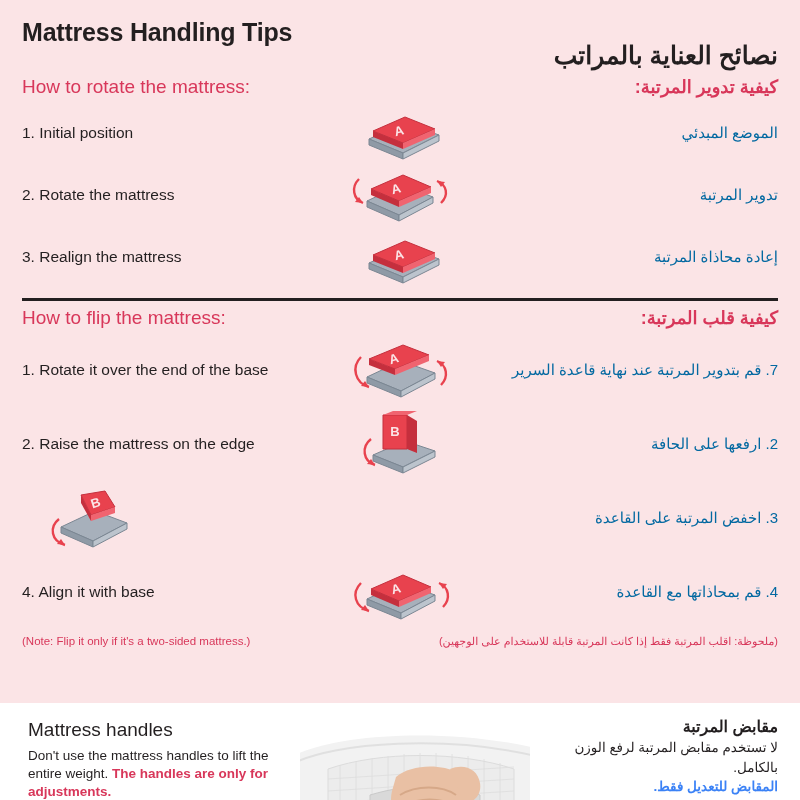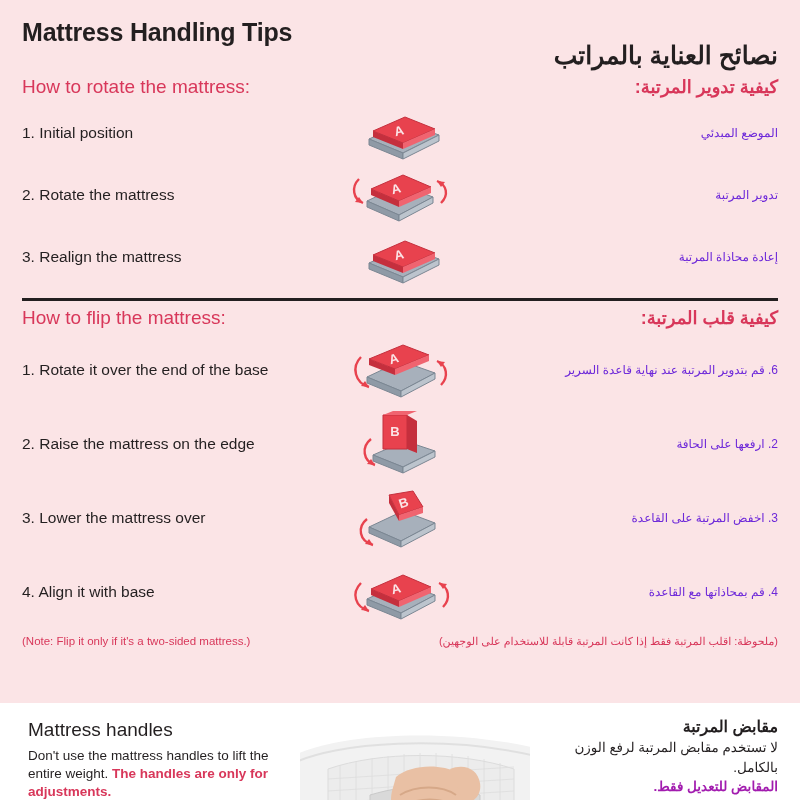--- a/index.html
+++ b/index.html
@@ -37,21 +37,21 @@
     height:62px;
   }
   .step.tall { height:74px;gap:45px; }
   .step-en {
     width:300px; font-size:15.5px; color:#231f20;
   }
   .step-ic {
     width:140px; display:flex; justify-content:center; align-items:center;
   }
   .step-ar {
-    width:300px; text-align:right; direction:rtl; font-size:12px; color:#6d28d9;
+    width:300px; text-align:right; direction:rtl; font-size:15px; color:#0369a1;
   }
 
   .divider {
     height:3px; background:#231f20; margin:10px 0 6px 0;
   }
 
   .note-row { display:flex; justify-content:space-between; align-items:flex-start; margin-top:6px; }
   .note-en { font-size:11.5px; color:#d8375a; }
   .note-ar { font-size:11px; color:#d8375a; direction:rtl; }
 
@@ -66,21 +66,21 @@
   .bl-text b { color:#d8375a; font-weight:bold; }
 
   .bottom-mid {
     width:230px; height:145px; position:relative; overflow:hidden;
   }
   .bottom-right {
     flex:1; padding:14px 22px 0 0; text-align:right; direction:rtl;
   }
   .br-title { font-size:16px; font-weight:bold; color:#231f20; margin-bottom:2px; }
   .br-text { font-size:13.5px; color:#231f20; line-height:1.45; }
-  .br-text b { color:#a21caf; font-weight:bold; }
+  .br-text b { color:#3b82f6; font-weight:bold; }
 
   svg { display:block; }
 </style>
 </head>
 <body>
 
 <div class="page">
 
   <div class="panel">
 
@@ -173,21 +173,21 @@
             <polygon points="24,20 58,6 84,16 50,30" fill="#e8424e" stroke="#c52f3d" stroke-width="1"></polygon>
             <polygon points="24,20 24,26 50,36 50,30" fill="#c52f3d"></polygon>
             <polygon points="50,30 50,36 84,22 84,16" fill="#f06470"></polygon>
             <text x="50" y="24" font-family="Liberation Sans, sans-serif" font-size="13" font-weight="bold" fill="#fbe4e6" text-anchor="middle" transform="rotate(-16 50 24)">A</text>
             <path d="M16,18 C6,28 10,44 24,48" stroke="#e8424e" stroke-width="2.4" fill="none"></path>
             <polygon points="24,48 16,47 20,42" fill="#e8424e"></polygon>
             <path d="M96,46 C104,38 102,26 92,22" stroke="#e8424e" stroke-width="2.4" fill="none"></path>
             <polygon points="92,22 100,23 96,28" fill="#e8424e"></polygon>
           </svg>
         </div>
-        <div class="step-ar">6. قم بتدوير المرتبة عند نهاية قاعدة السرير</div>
+        <div class="step-ar">7. قم بتدوير المرتبة عند نهاية قاعدة السرير</div>
       </div>
 
       <div class="step tall">
         <div class="step-en">2. Raise the mattress on the edge</div>
         <div class="step-ic">
           <svg width="110" height="70" viewBox="0 0 110 70">
             <polygon points="28,46 60,32 90,42 58,58" fill="#a7b0bb" stroke="#7b8793" stroke-width="1"></polygon>
             <polygon points="28,46 28,52 58,64 58,58" fill="#8f9aa6" stroke="#7b8793" stroke-width="1"></polygon>
             <polygon points="58,58 58,64 90,48 90,42" fill="#bcc4cd" stroke="#7b8793" stroke-width="1"></polygon>
 
@@ -196,21 +196,20 @@
             <polygon points="38,6 48,2 72,2 62,6" fill="#f06470"></polygon>
             <text x="50" y="27" font-family="Liberation Sans, sans-serif" font-size="13" font-weight="bold" fill="#fbe4e6" text-anchor="middle">B</text>
             <path d="M26,30 C16,38 18,52 30,56" stroke="#e8424e" stroke-width="2.4" fill="none"></path>
             <polygon points="30,56 22,55 26,50" fill="#e8424e"></polygon>
           </svg>
         </div>
         <div class="step-ar">2. ارفعها على الحافة</div>
       </div>
 
       <div class="step tall">
-        <div class="step-en">3. Lower the mattress over</div>
         <div class="step-ic">
           <svg width="110" height="66" viewBox="0 0 110 66">
             <polygon points="24,42 58,26 90,38 56,56" fill="#a7b0bb" stroke="#7b8793" stroke-width="1"></polygon>
             <polygon points="24,42 24,48 56,62 56,56" fill="#8f9aa6" stroke="#7b8793" stroke-width="1"></polygon>
             <polygon points="56,56 56,62 90,44 90,38" fill="#bcc4cd" stroke="#7b8793" stroke-width="1"></polygon>
 
             <polygon points="44,10 68,6 78,22 54,30" fill="#e8424e" stroke="#c52f3d" stroke-width="1"></polygon>
             <polygon points="44,10 44,18 54,36 54,30" fill="#c52f3d"></polygon>
             <polygon points="54,30 54,36 78,28 78,22" fill="#f06470"></polygon>
             <text x="60" y="22" font-family="Liberation Sans, sans-serif" font-size="13" font-weight="bold" fill="#fbe4e6" text-anchor="middle" transform="rotate(-18 60 22)">B</text>

